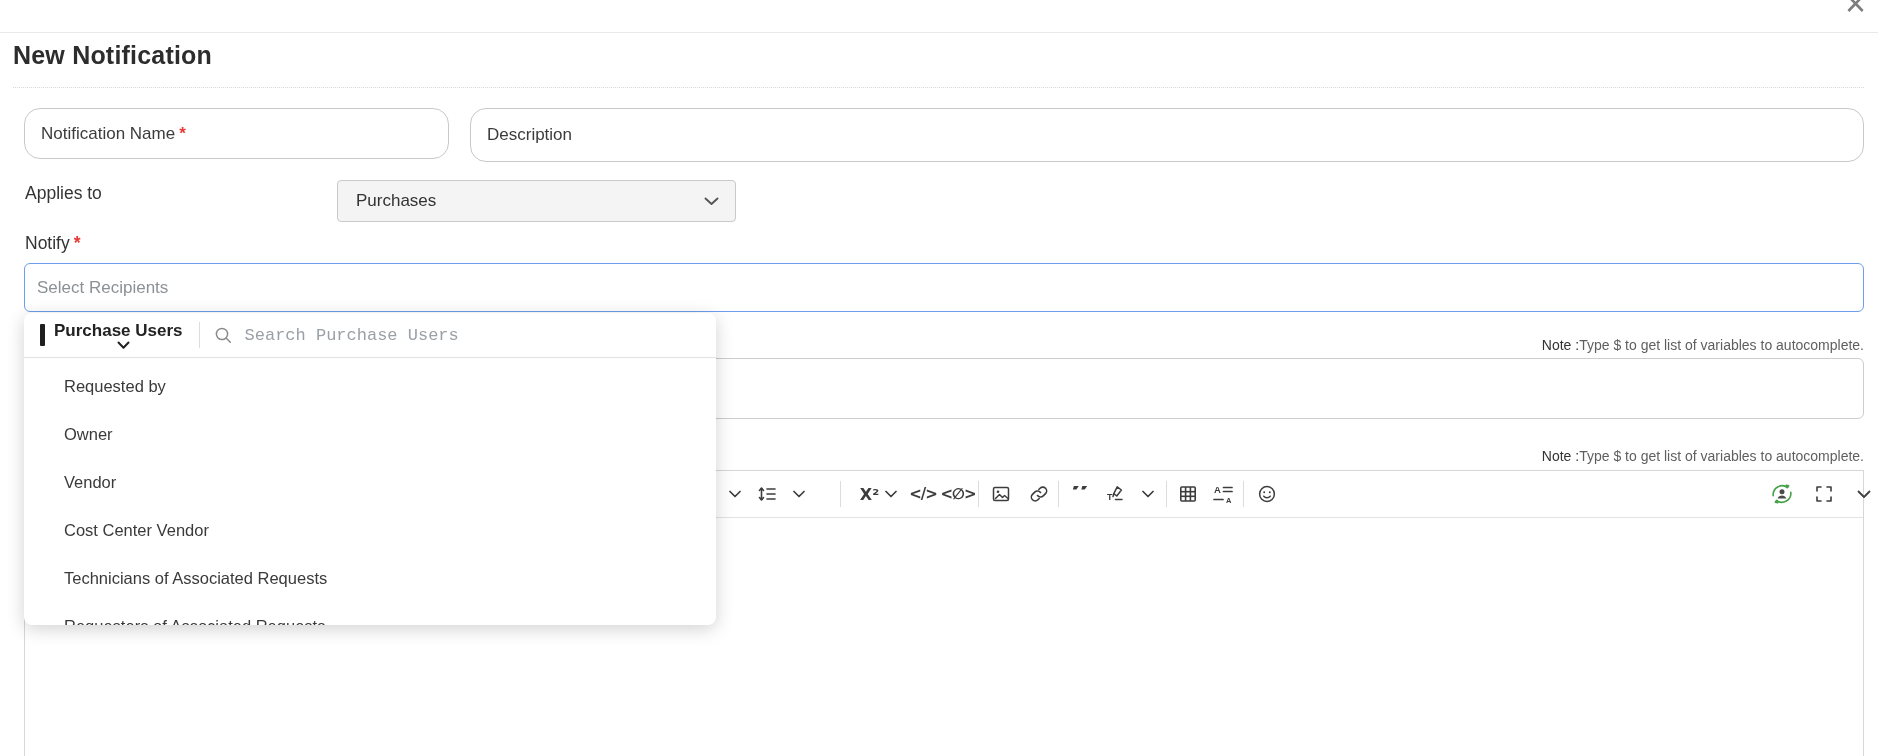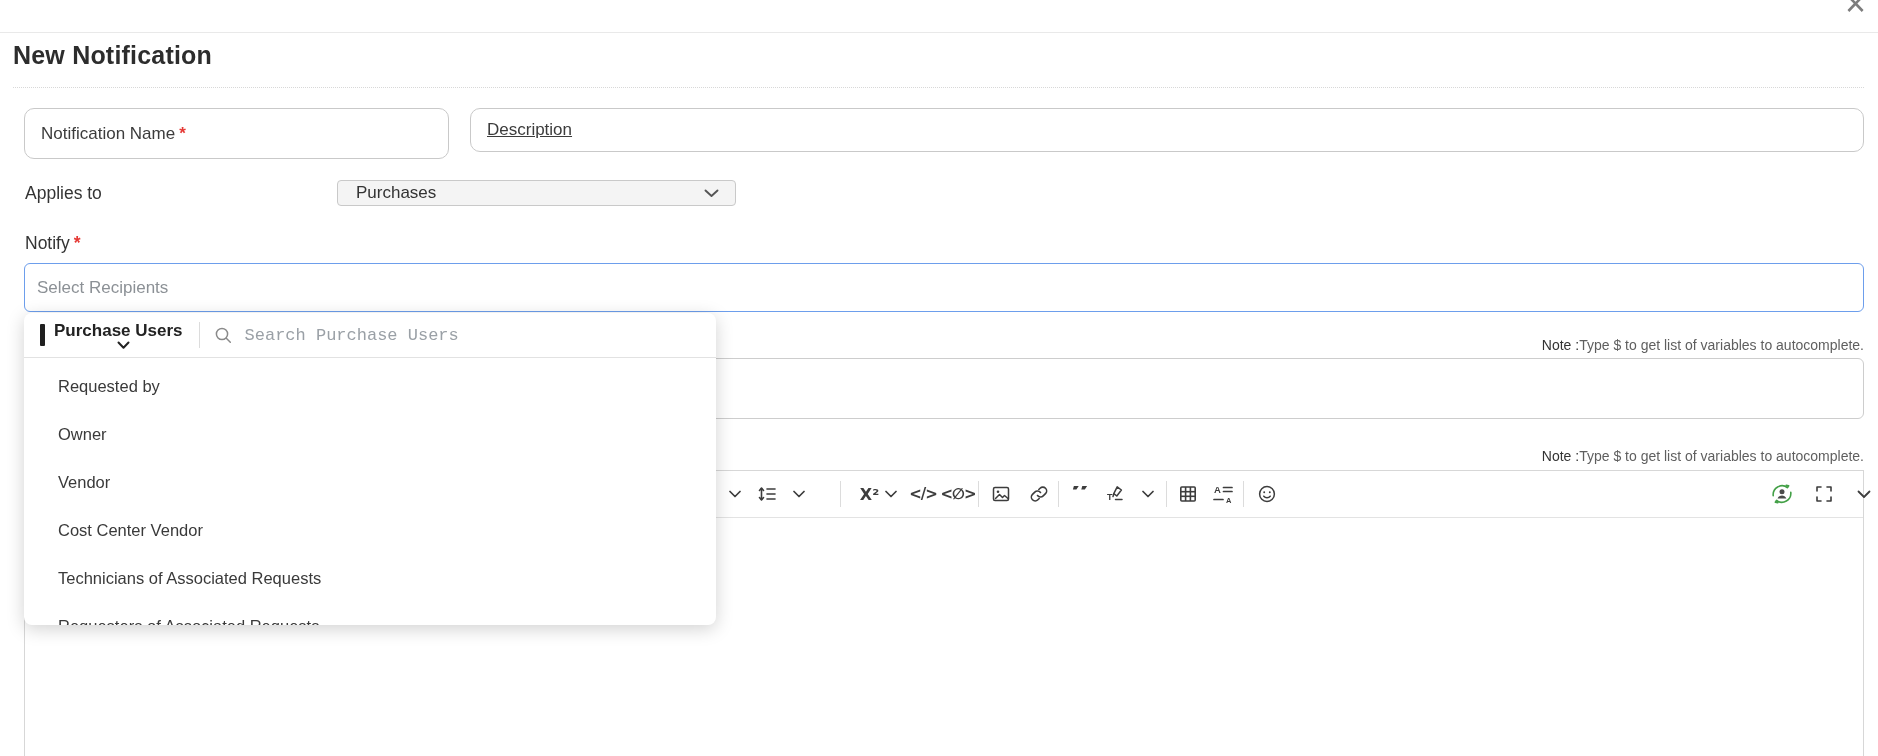--- a/index.html
+++ b/index.html
@@ -16,34 +16,34 @@
   }
   .top-divider{position:absolute;left:0;right:0;top:32px;border-top:1px solid #e9e9e9;}
   .page-title{
     position:absolute;left:13px;top:41px;font-size:25px;font-weight:700;color:#2d2d2d;
     letter-spacing:.2px;
   }
   .dotted-divider{position:absolute;left:13px;right:14px;top:87px;border-top:1px dotted #d8d8d8;}
 
   
   .field{
-    position:absolute;background:#fff;border:1px solid #c9c9c9;border-radius:10px;
+    position:absolute;background:#fff;border:1px solid #c9c9c9;border-radius:16px;
     display:flex;align-items:center;padding:0 16px;font-size:17px;color:#3c3c3c;
     box-sizing:border-box;cursor:text;
   }
   .req{color:#e53935;font-weight:700;margin-left:4px;}
   .field-name{left:24px;top:108px;width:425px;height:51px;}
-  .field-desc{left:470px;top:108px;width:1394px;height:44px;text-decoration:underline;}
+  .field-desc{left:470px;top:108px;width:1394px;height:54px;}
 
   .form-label{position:absolute;font-size:17.5px;color:#343434;display:flex;align-items:center;}
   .label-applies{left:25px;top:183px;}
   .label-notify{left:25px;top:233px;}
 
   .select-box{
-    position:absolute;left:337px;top:180px;width:399px;height:26px;background:#f4f4f4;
+    position:absolute;left:337px;top:180px;width:399px;height:42px;background:#f4f4f4;
     border:1px solid #c9c9c9;border-radius:4px;display:flex;align-items:center;
     padding:0 16px 0 18px;box-sizing:border-box;font-size:17px;color:#333;cursor:pointer;
   }
   .select-box .chev{margin-left:auto;}
 
   .recipients{
     position:absolute;left:24px;top:263px;width:1840px;height:49px;
     border:1.5px solid #6d9eec;border-radius:6px;background:#fff;
     display:flex;align-items:center;padding:14px 12px;box-sizing:border-box;
     font-size:17px;color:#8c9196;cursor:text;text-align:center;
@@ -94,21 +94,21 @@
   .cat-label{font-size:17px;font-weight:700;color:#222;display:flex;align-items:center;cursor:pointer;flex-direction:column;}
   .cat-label svg{margin-left:10px;}
   .hdr-sep{width:1px;height:26px;background:#dcdcdc;margin:0 14px 0 16px;flex:none;}
   .search-wrap{display:flex;align-items:center;flex:1;}
   .search-wrap svg{flex:none;margin-right:10px;}
   .search-input{
     border:none;outline:none;font-size:17px;color:#333;flex:1;min-width:0;background:transparent;
     font-family:Liberation Mono, monospace;
   }
   .search-input::placeholder{color:#9aa0a6;opacity:1;}
-  .panel-list{padding-top:4px;}
+  .panel-list{padding-top:4px;margin-left:6px;}
   .panel-item{
     height:48px;display:flex;align-items:center;padding-left:34px;font-size:16.5px;color:#3a3a3a;
     cursor:pointer;
   }
 </style>
 </head>
 <body>
 
 <div class="close-x">×</div>
 <div class="top-divider"></div>

